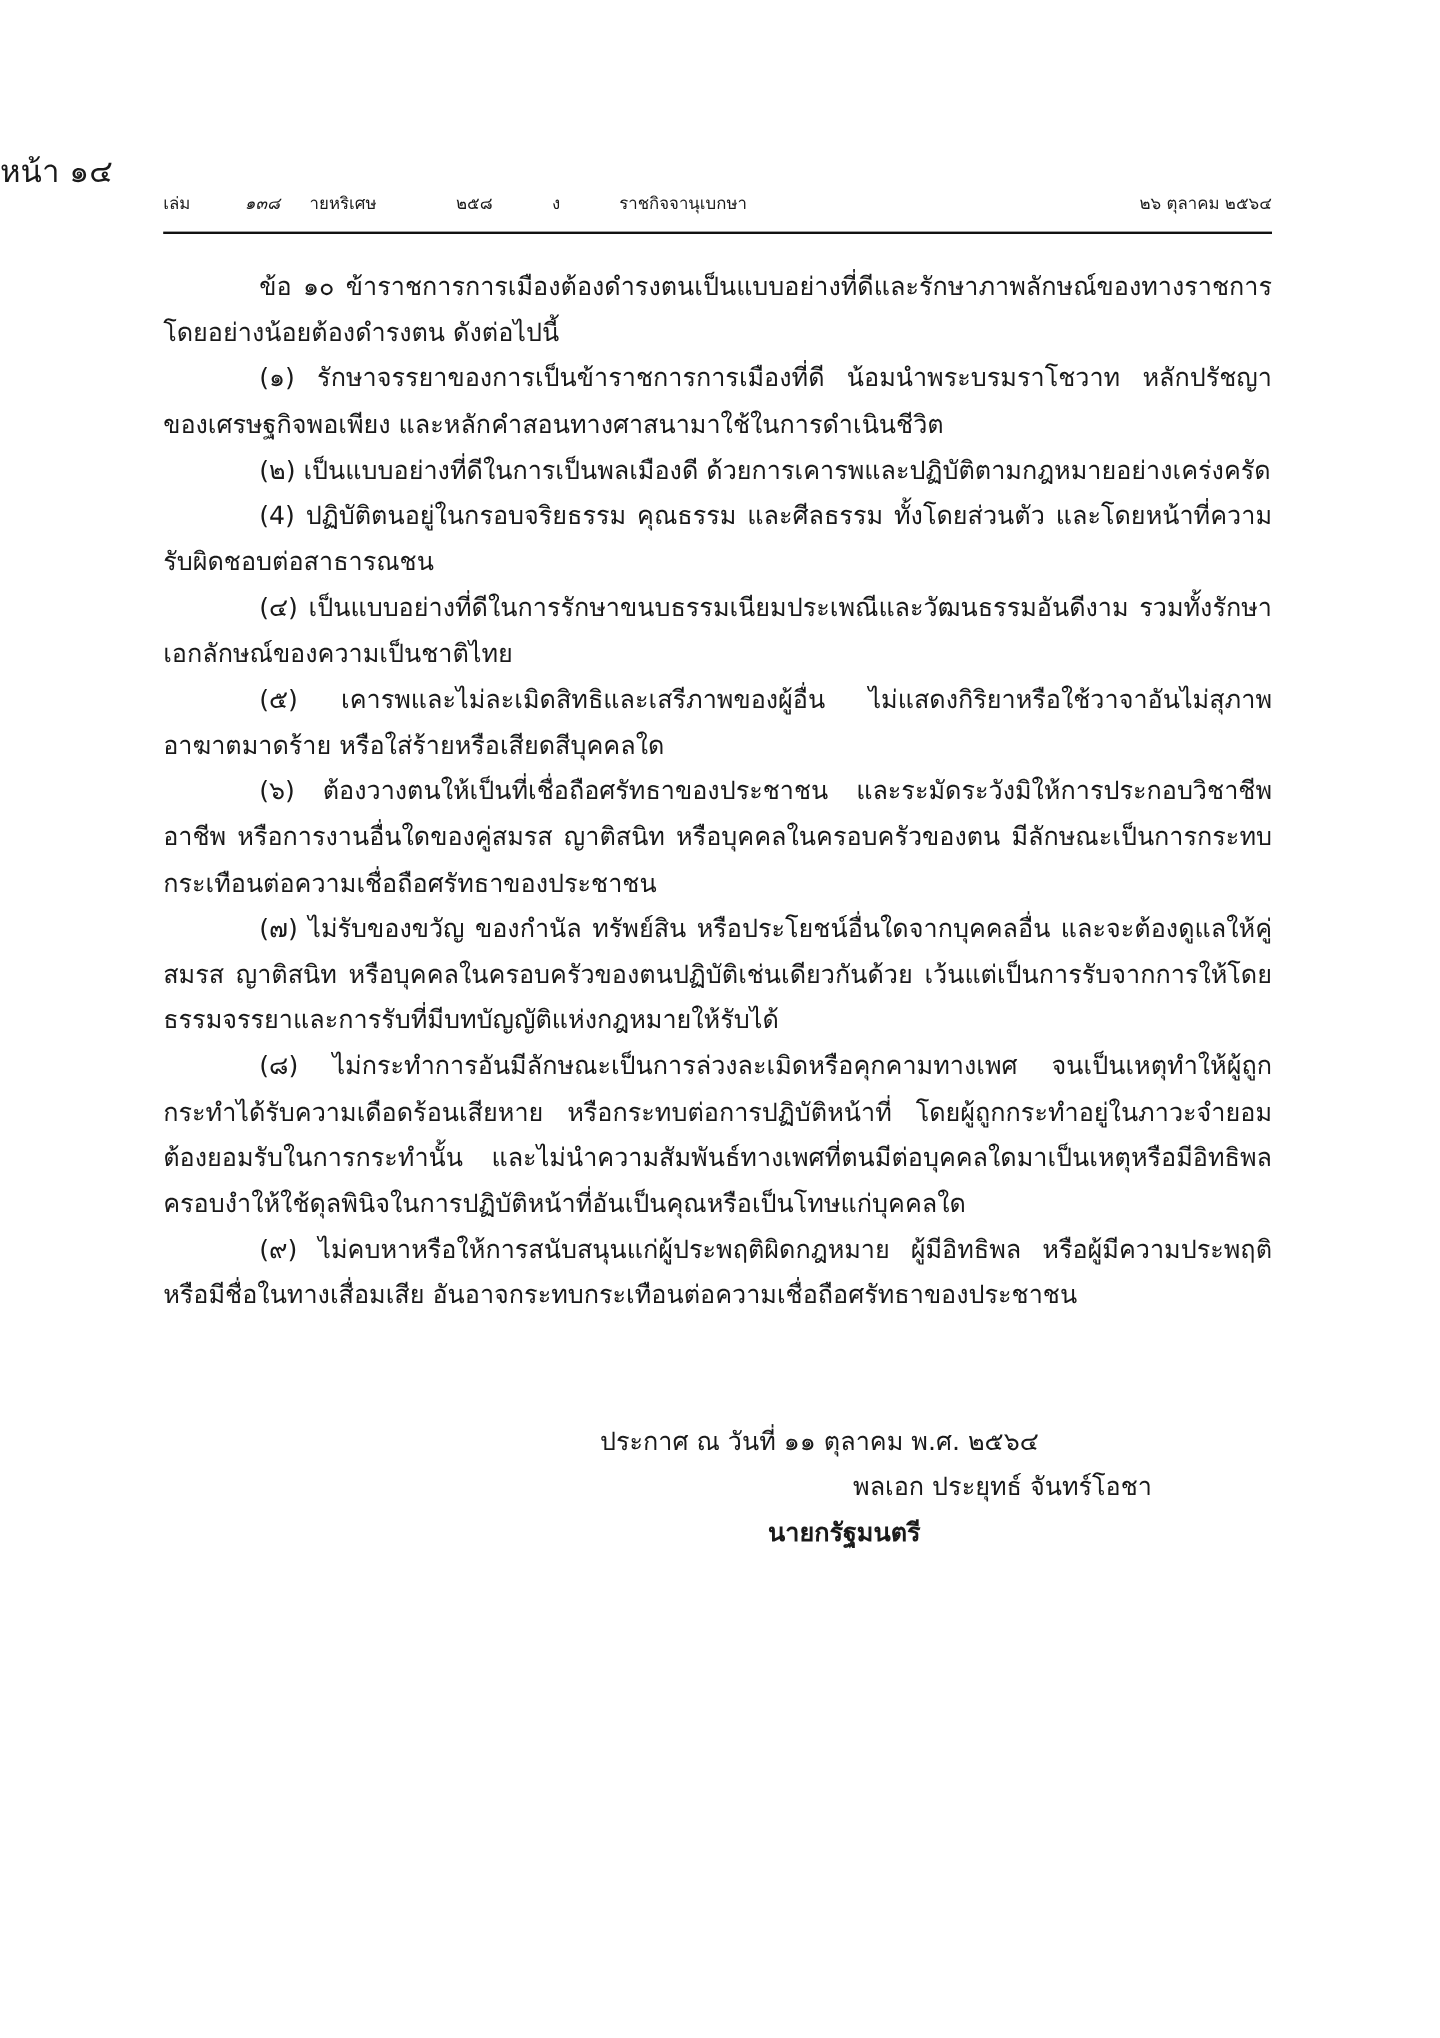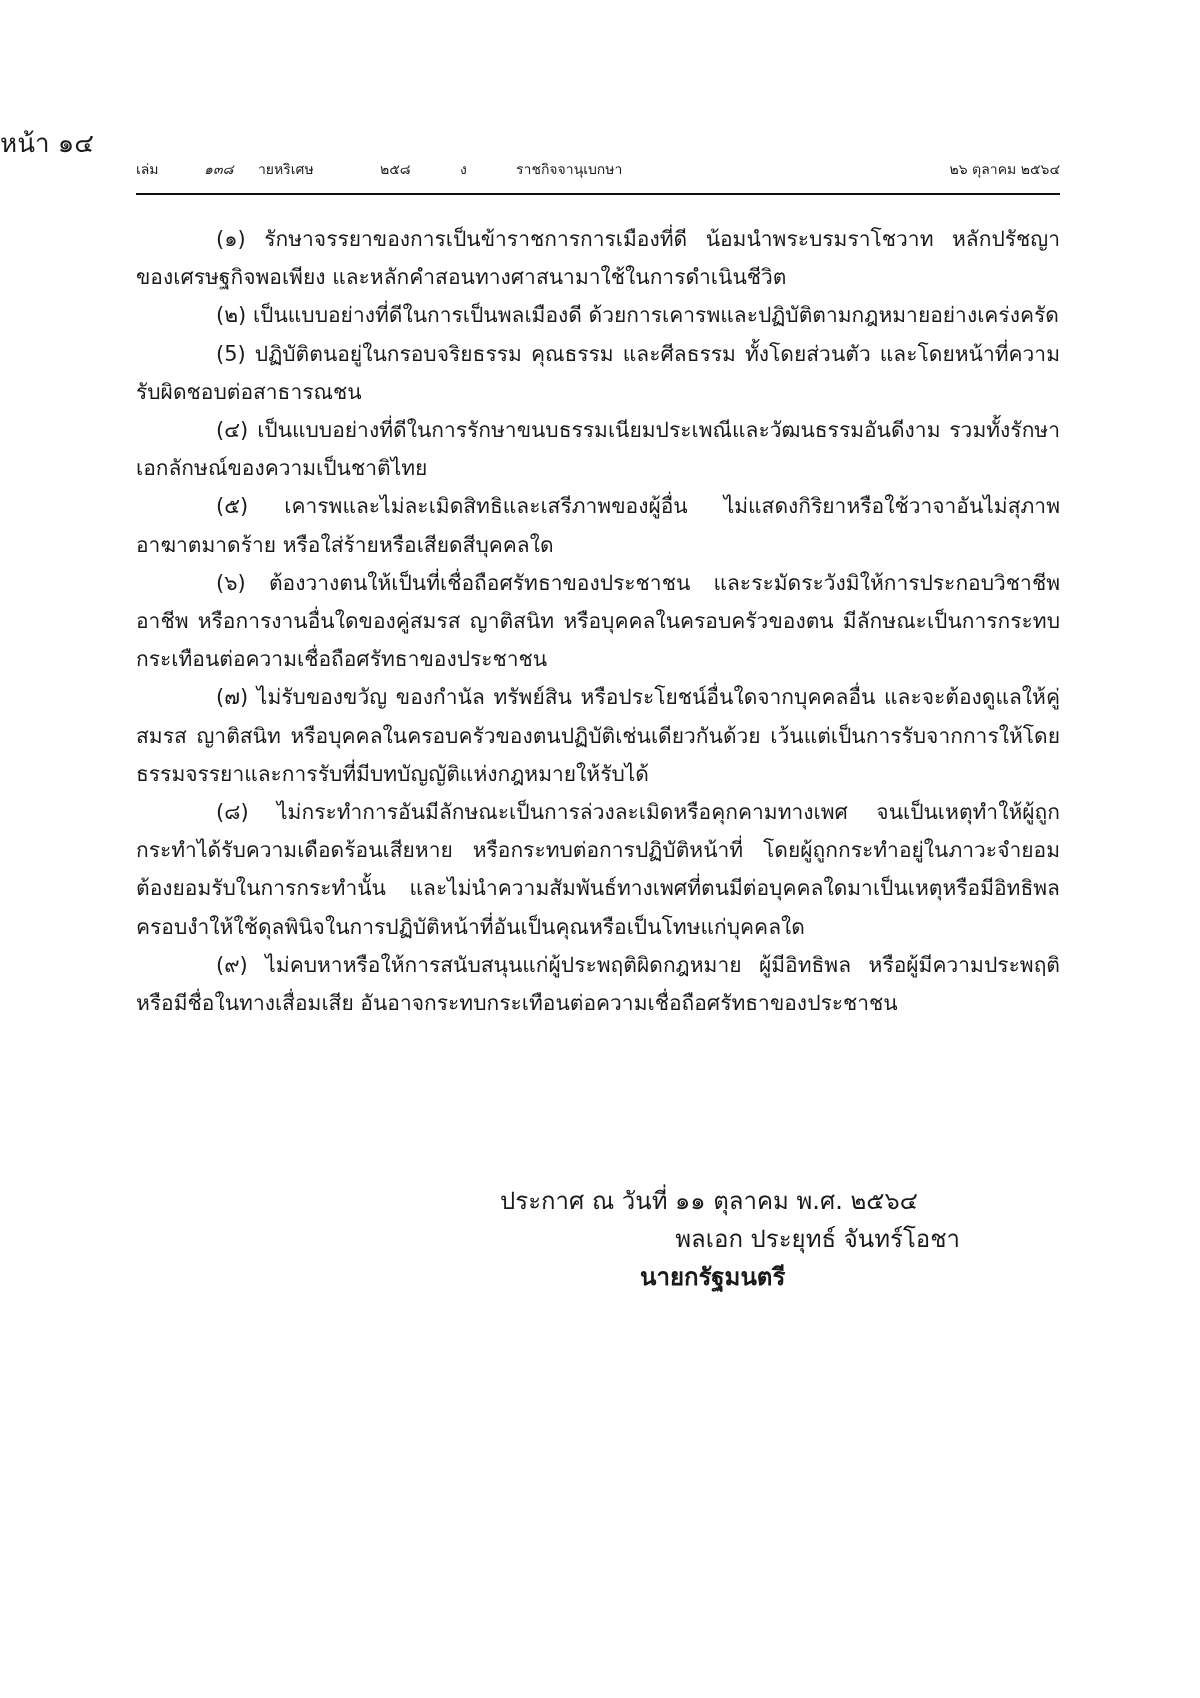--- a/index.html
+++ b/index.html
@@ -59,21 +59,21 @@
       margin: 0;
       text-indent: 80px;
       text-align: justify;
       text-align-last: left;
     }
     .signature {
       position: absolute;
       top: 1182px;
       left: 480px;
       width: 480px;
-      font-size: 24px;
+      font-size: 21px;
       line-height: 38px;
     }
     .sig-line { display: block; white-space: nowrap; }
     .sig-date { padding-left: 20px; }
     .sig-name { padding-left: 98px; text-align: right; }
     .sig-title { padding-left: 160px; font-weight: bold; }
   </style>
 </head>
 <body>
 
@@ -84,23 +84,24 @@
   <span class="h-vol-num">๑๓๘</span>
   <span class="h-section">ายหริเศษ</span>
   <span class="h-section-num">๒๕๘</span>
   <span class="h-section-letter">ง</span>
   <span class="h-gazette">ราชกิจจานุเบกษา</span>
   <span class="h-date">๒๖  ตุลาคม  ๒๕๖๔</span>
 </div>
 <div class="header-rule"></div>
 
 <div class="body-text">
+  <p class="para">ข้อ ๑๐ ข้าราชการการเมืองต้องดำรงตนเป็นแบบอย่างที่ดีและรักษาภาพลักษณ์ของทางราชการ โดยอย่างน้อยต้องดำรงตน ดังต่อไปนี้</p>
   <p class="para">(๑) รักษาจรรยาของการเป็นข้าราชการการเมืองที่ดี น้อมนำพระบรมราโชวาท หลักปรัชญาของเศรษฐกิจพอเพียง และหลักคำสอนทางศาสนามาใช้ในการดำเนินชีวิต</p>
   <p class="para">(๒) เป็นแบบอย่างที่ดีในการเป็นพลเมืองดี ด้วยการเคารพและปฏิบัติตามกฎหมายอย่างเคร่งครัด</p>
-  <p class="para">(5) ปฏิบัติตนอยู่ในกรอบจริยธรรม คุณธรรม และศีลธรรม ทั้งโดยส่วนตัว และโดยหน้าที่ความรับผิดชอบต่อสาธารณชน</p>
+  <p class="para">(4) ปฏิบัติตนอยู่ในกรอบจริยธรรม คุณธรรม และศีลธรรม ทั้งโดยส่วนตัว และโดยหน้าที่ความรับผิดชอบต่อสาธารณชน</p>
   <p class="para">(๔) เป็นแบบอย่างที่ดีในการรักษาขนบธรรมเนียมประเพณีและวัฒนธรรมอันดีงาม รวมทั้งรักษาเอกลักษณ์ของความเป็นชาติไทย</p>
   <p class="para">(๕) เคารพและไม่ละเมิดสิทธิและเสรีภาพของผู้อื่น ไม่แสดงกิริยาหรือใช้วาจาอันไม่สุภาพอาฆาตมาดร้าย หรือใส่ร้ายหรือเสียดสีบุคคลใด</p>
   <p class="para">(๖) ต้องวางตนให้เป็นที่เชื่อถือศรัทธาของประชาชน และระมัดระวังมิให้การประกอบวิชาชีพ อาชีพ หรือการงานอื่นใดของคู่สมรส ญาติสนิท หรือบุคคลในครอบครัวของตน มีลักษณะเป็นการกระทบกระเทือนต่อความเชื่อถือศรัทธาของประชาชน</p>
   <p class="para">(๗) ไม่รับของขวัญ ของกำนัล ทรัพย์สิน หรือประโยชน์อื่นใดจากบุคคลอื่น และจะต้องดูแลให้คู่สมรส ญาติสนิท หรือบุคคลในครอบครัวของตนปฏิบัติเช่นเดียวกันด้วย เว้นแต่เป็นการรับจากการให้โดยธรรมจรรยาและการรับที่มีบทบัญญัติแห่งกฎหมายให้รับได้</p>
   <p class="para">(๘) ไม่กระทำการอันมีลักษณะเป็นการล่วงละเมิดหรือคุกคามทางเพศ จนเป็นเหตุทำให้ผู้ถูกกระทำได้รับความเดือดร้อนเสียหาย หรือกระทบต่อการปฏิบัติหน้าที่ โดยผู้ถูกกระทำอยู่ในภาวะจำยอมต้องยอมรับในการกระทำนั้น และไม่นำความสัมพันธ์ทางเพศที่ตนมีต่อบุคคลใดมาเป็นเหตุหรือมีอิทธิพลครอบงำให้ใช้ดุลพินิจในการปฏิบัติหน้าที่อันเป็นคุณหรือเป็นโทษแก่บุคคลใด</p>
   <p class="para">(๙) ไม่คบหาหรือให้การสนับสนุนแก่ผู้ประพฤติผิดกฎหมาย ผู้มีอิทธิพล หรือผู้มีความประพฤติหรือมีชื่อในทางเสื่อมเสีย อันอาจกระทบกระเทือนต่อความเชื่อถือศรัทธาของประชาชน</p>
 </div>
 
 <div class="signature">
   <span class="sig-line sig-date">ประกาศ ณ วันที่ ๑๑ ตุลาคม พ.ศ. ๒๕๖๔</span>

